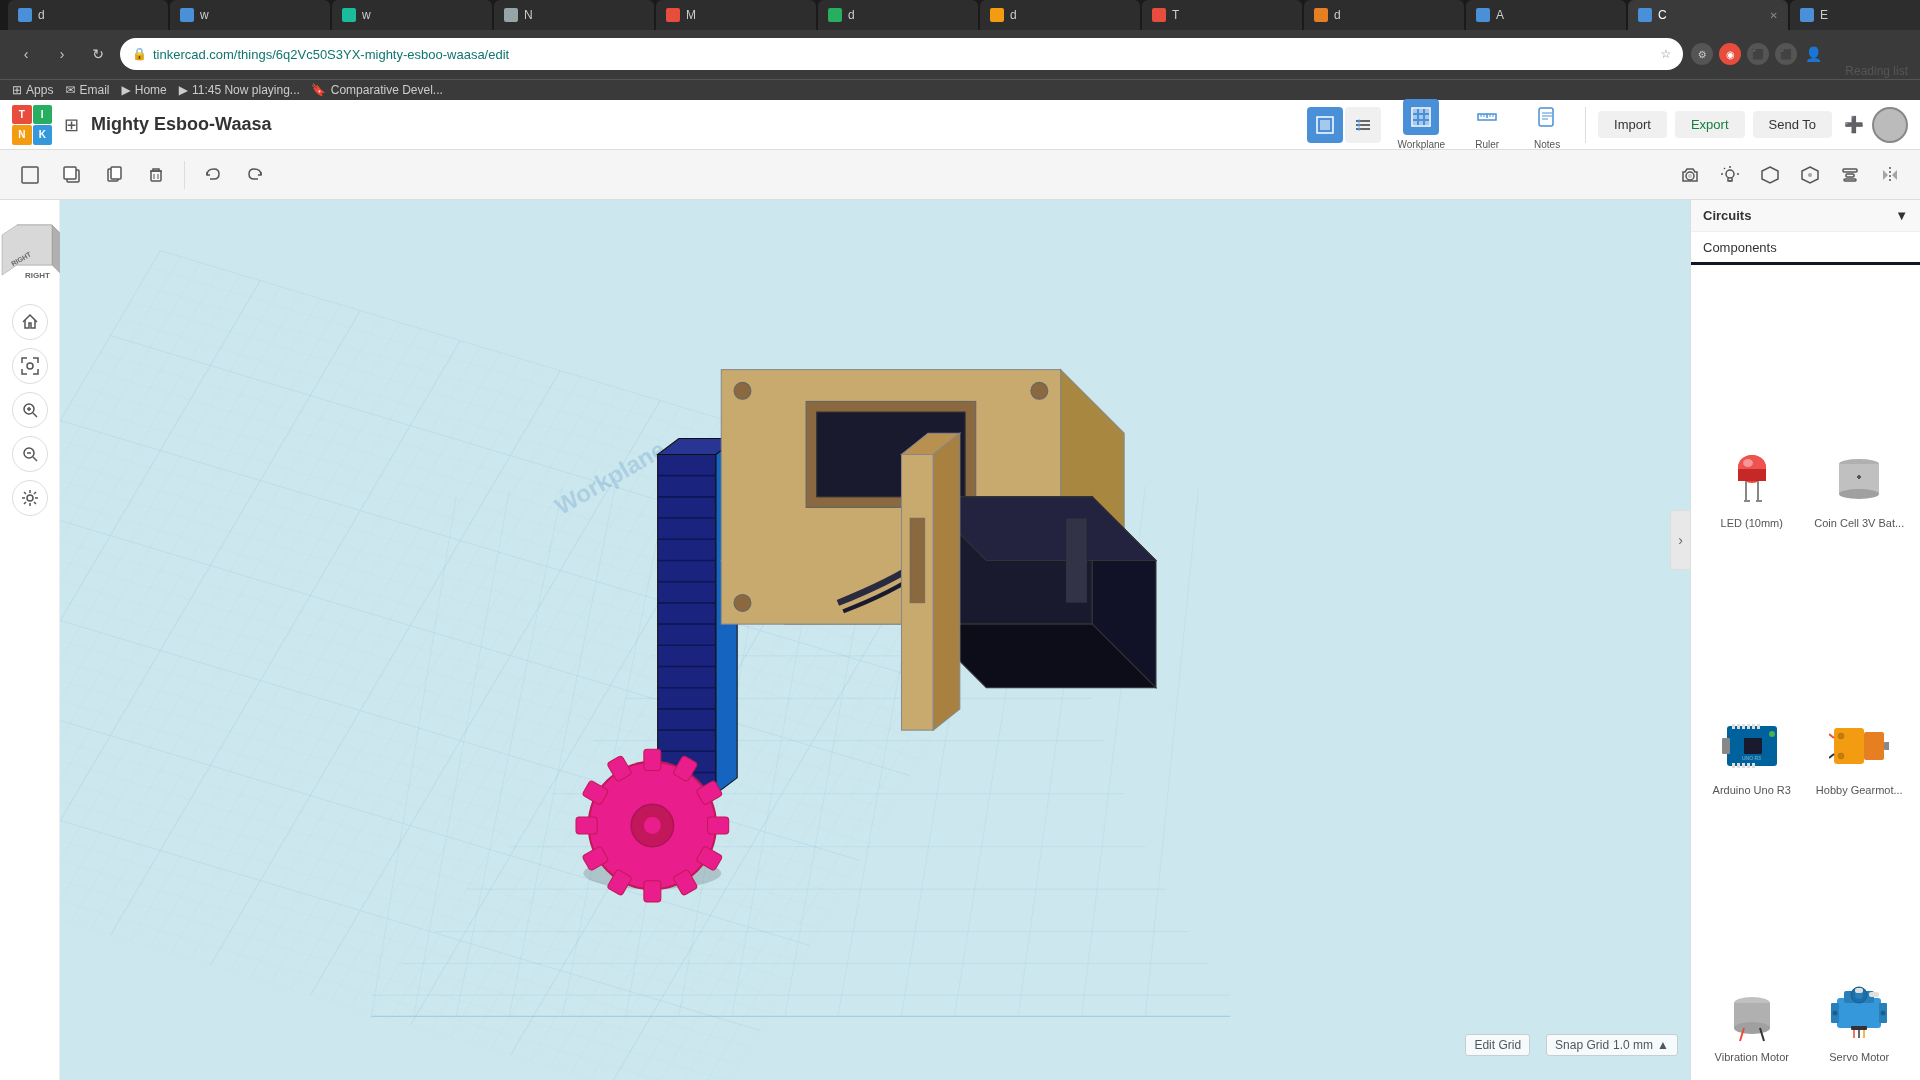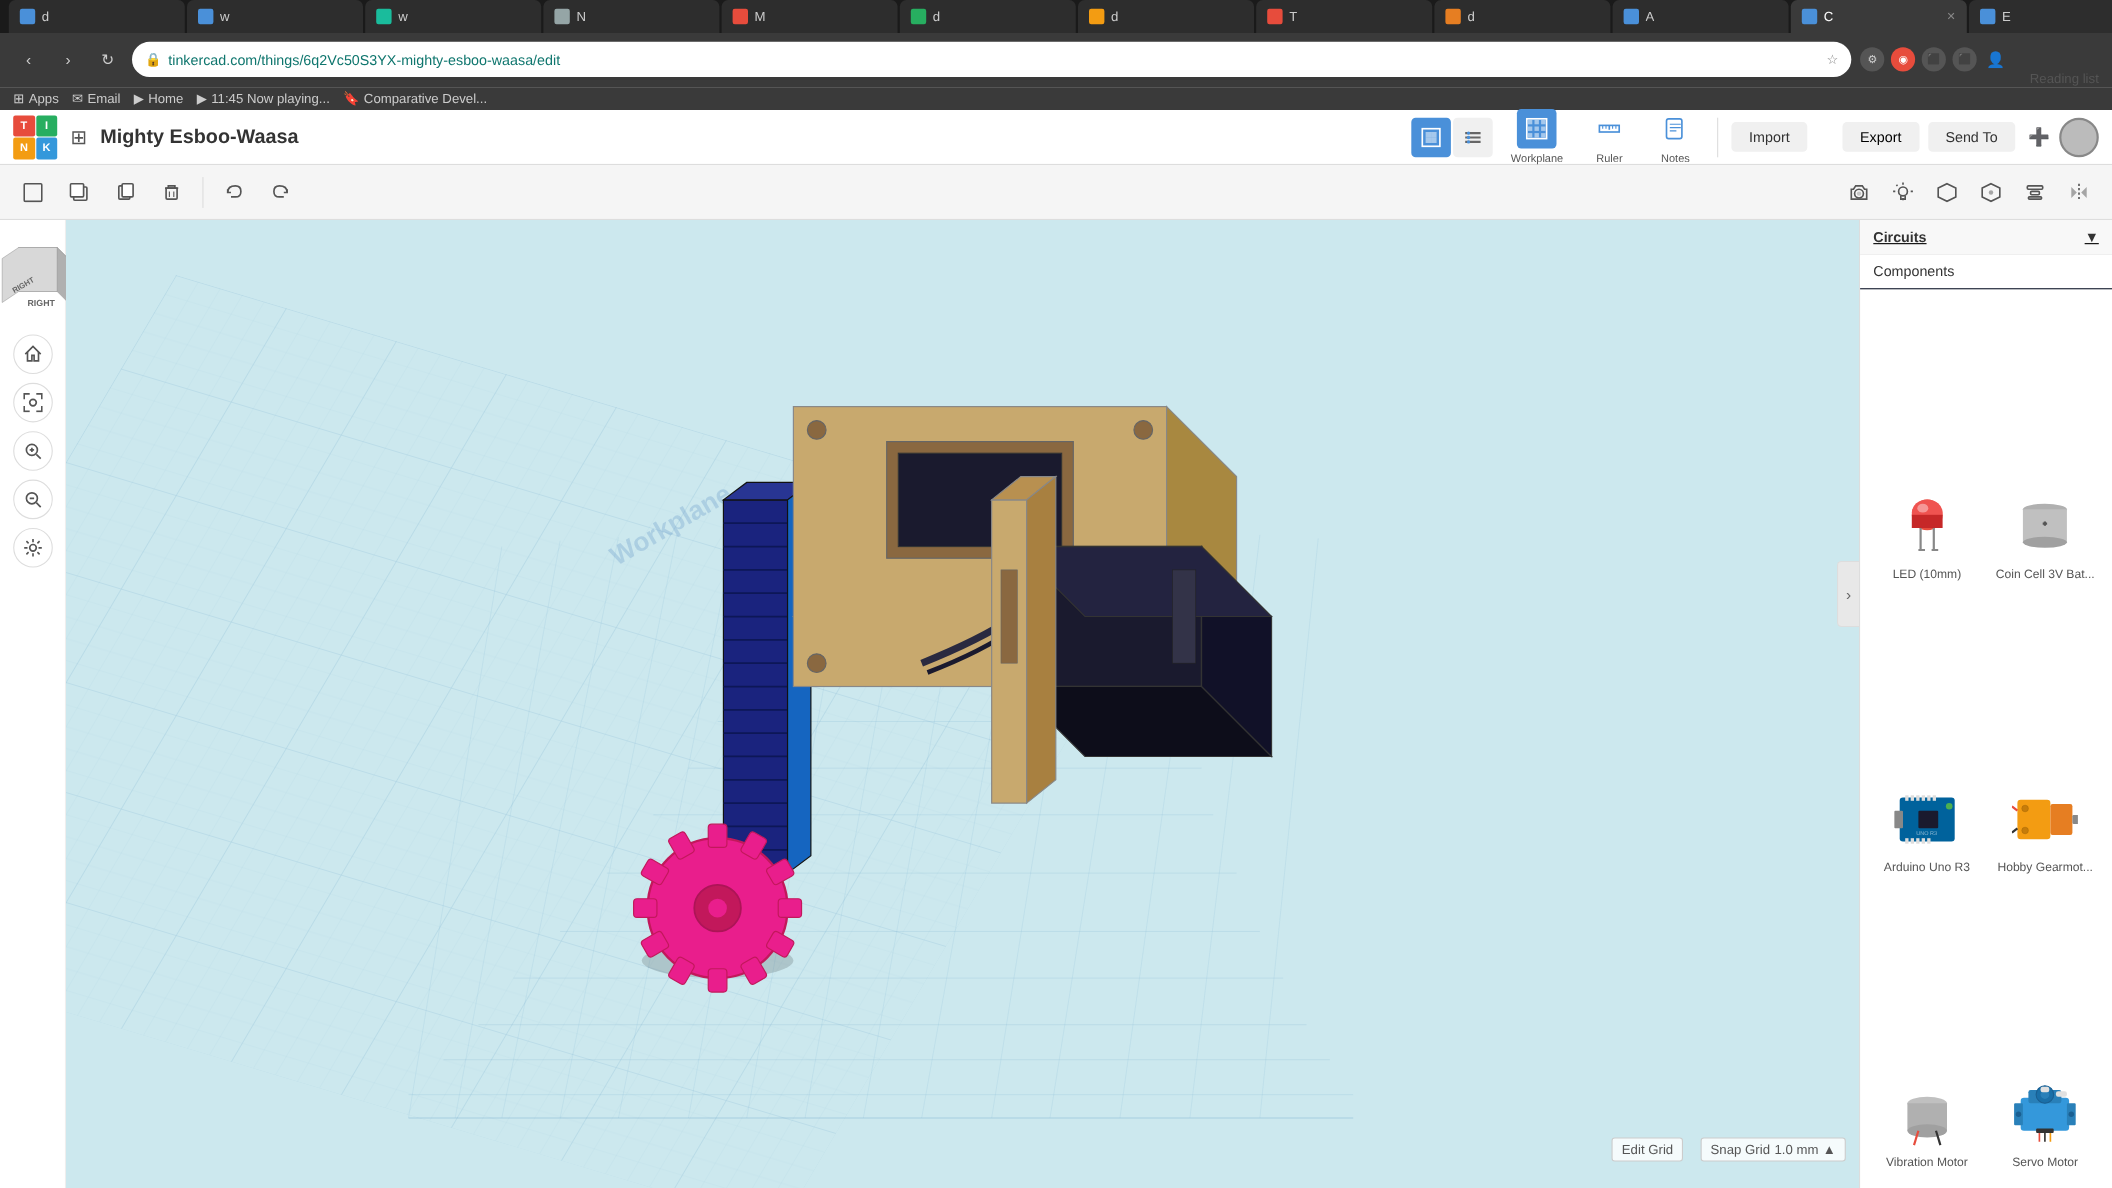--- a/index.html
+++ b/index.html
@@ -35,21 +35,21 @@
     .logo-i { background: #27ae60; display: flex; align-items: center; justify-content: center; color: #fff; font-weight: bold; font-size: 10px; }
     .logo-n { background: #f39c12; display: flex; align-items: center; justify-content: center; color: #fff; font-weight: bold; font-size: 10px; }
     .logo-k { background: #3498db; display: flex; align-items: center; justify-content: center; color: #fff; font-weight: bold; font-size: 10px; }
 
     .grid-menu-icon { font-size: 18px; color: #555; cursor: pointer; }
     .project-title { font-size: 18px; font-weight: bold; color: #333; }
     .header-spacer { flex: 1; }
     .header-right { display: flex; align-items: center; gap: 8px; }
     .header-btn { padding: 6px 16px; border-radius: 4px; font-size: 13px; cursor: pointer; border: none; }
     .header-btn-import { background: #f0f0f0; color: #333; }
-    .header-btn-export { background: #f0f0f0; color: #000000; margin-left: 24px; }
+    .header-btn-export { background: #f0f0f0; color: #15803d; }
     .header-btn-sendto { background: #f0f0f0; color: #333; }
     .view-toggle { display: flex; gap: 2px; }
     .view-btn { width: 36px; height: 36px; border-radius: 4px; display: flex; align-items: center; justify-content: center; cursor: pointer; font-size: 16px; background: #4a90d9; color: #fff; }
     .view-btn.inactive { background: #f0f0f0; color: #666; }
     .user-icon { width: 36px; height: 36px; border-radius: 50%; background: #bbb; border: 2px solid #888; }
 
     
     .toolbar { height: 50px; background: #f5f5f5; border-bottom: 1px solid #ddd; display: flex; align-items: center; padding: 0 12px; gap: 6px; }
     .tool-btn { width: 36px; height: 36px; border-radius: 4px; display: flex; align-items: center; justify-content: center; cursor: pointer; border: 1px solid transparent; font-size: 16px; color: #555; background: transparent; }
     .tool-separator { width: 1px; height: 28px; background: #ddd; margin: 0 4px; }
@@ -72,25 +72,25 @@
 
     
     .viewport-status { position: absolute; bottom: 24px; right: 12px; display: flex; align-items: center; gap: 16px; }
     .status-btn { font-size: 12px; color: #555; cursor: pointer; background: rgba(255,255,255,0.8); padding: 3px 8px; border-radius: 3px; border: 1px solid #ccc; }
     .snap-grid { font-size: 12px; color: #555; background: rgba(255,255,255,0.8); padding: 3px 8px; border-radius: 3px; border: 1px solid #ccc; display: flex; align-items: center; gap: 4px; }
 
     
     .right-panel { width: 230px; background: #fff; border-left: 1px solid #ddd; display: flex; flex-direction: column; }
     .rpanel-tab { display: flex; flex-direction: column; align-items: center; gap: 4px; cursor: pointer; padding: 4px 8px; border-radius: 4px; }
 
-    .circuits-header { padding: 8px 12px; display: flex; align-items: flex-end; justify-content: space-between; background: #f8f8f8; border-bottom: 1px solid #eee; text-decoration: underline; }
+    .circuits-header { padding: 8px 12px; display: flex; align-items: flex-end; justify-content: space-between; background: #f8f8f8; border-bottom: 1px solid #eee; }
     .circuits-title { font-size: 13px; font-weight: bold; color: #333; }
     .circuits-dropdown { font-size: 13px; color: #333; cursor: pointer; display: flex; align-items: center; gap: 4px; }
 
-    .components-header { padding: 6px 12px; background: #fff; border-bottom: 1px solid #0f172a; }
+    .components-header { padding: 6px 12px; background: #fff; border-bottom: 3px solid #0f172a; }
     .components-label { font-size: 13px; font-weight: 500; color: #333; }
 
     .components-grid { display: grid; grid-template-columns: 1fr 1fr; gap: 2px; padding: 8px; overflow-y: auto; flex: 1; }
     .component-item { display: flex; flex-direction: column; align-items: center; gap: 6px; padding: 8px 4px; cursor: pointer; border-radius: 4px; border: 1px solid transparent; justify-content: flex-end; }
     .component-img { width: 64px; height: 64px; display: flex; align-items: center; justify-content: center; }
     .component-label { font-size: 11px; color: #555; text-align: center; }
 
     
     .collapse-arrow { width: 20px; height: 60px; background: #e8e8e8; display: flex; align-items: center; justify-content: center; cursor: pointer; color: #666; font-size: 14px; position: absolute; right: 230px; top: 50%; transform: translateY(-50%); border-radius: 4px 0 0 4px; border: 1px solid #ddd; border-right: none; z-index: 10; }
 

